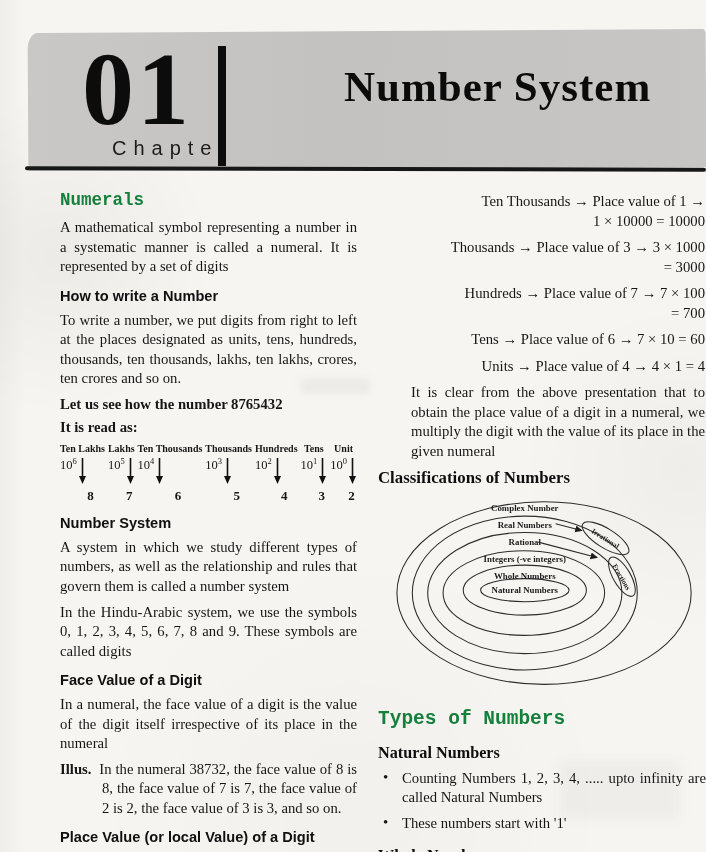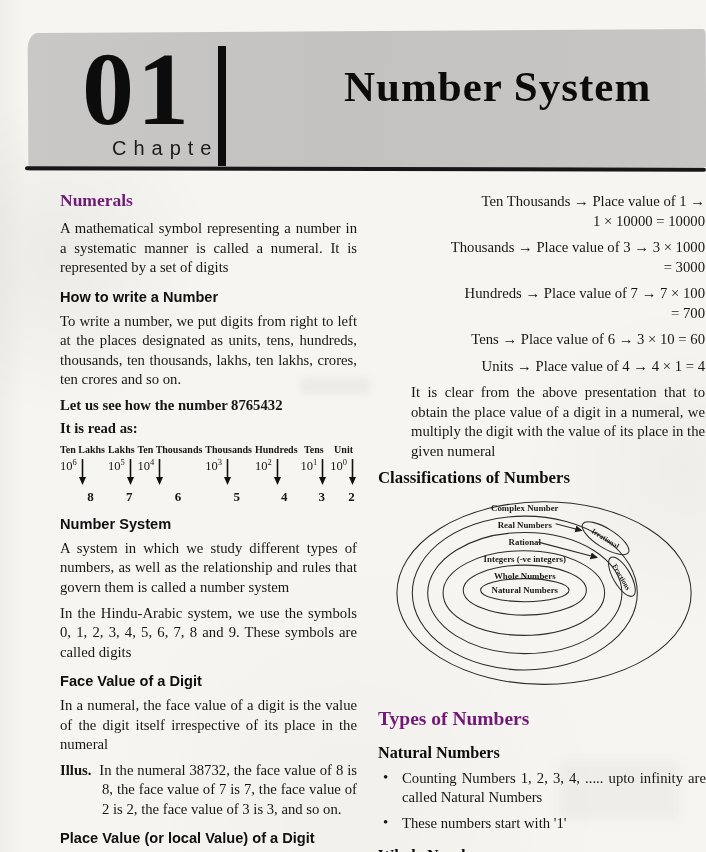--- a/index.html
+++ b/index.html
@@ -37,21 +37,21 @@
   .page-title{
     position:absolute;left:344px;top:62px;
     font-family:"Liberation Serif",serif;font-weight:bold;font-size:43px;
     letter-spacing:1px;color:#0b0b0b;white-space:nowrap;
   }
   
   .col-left{position:absolute;left:60px;top:190px;width:297px;}
   .col-right{position:absolute;left:378px;top:192px;width:328px;}
   p{margin:0 0 6px;font-size:14.7px;line-height:1.33;text-align:justify;}
   p.noj{text-align:left;font-weight:bold;}
-  .h-sans-lg{font-family:Liberation Serif, serif;font-weight:bold;font-size:17.5px;margin:0 0 8px;color:#701a75;}
+  .h-sans-lg{font-family:Liberation Mono, monospace;font-weight:bold;font-size:17.5px;margin:0 0 8px;color:#15803d;}
   .h-sans{font-family:"Liberation Sans",sans-serif;font-weight:bold;font-size:14.6px;margin:11px 0 7px;color:#101010;}
   .h-serif{font-family:"Liberation Serif",serif;font-weight:bold;font-size:16.2px;margin:14px 0 6px;color:#0e0e0e;}
   .illus{padding-left:42px;text-indent:-42px;}
   .illus b{font-weight:bold;}
   
   .pv{display:flex;justify-content:space-between;margin:5px 0 2px;}
   .pv-col{text-align:center;}
   .pv-label{font-size:10px;font-weight:bold;white-space:nowrap;}
   .pv-mid{display:flex;justify-content:flex-start;align-items:flex-start;margin-top:3px;}
   .pv-pow{font-size:12.5px;line-height:1;}
@@ -185,21 +185,21 @@
 
 <div class="col-right">
 
   <div class="rc-indent">
     <p class="place-line">Ten Thousands → Place value of 1 →
 1 × 10000 = 10000</p>
     <p class="place-line">Thousands → Place value of 3 → 3 × 1000
 = 3000</p>
     <p class="place-line">Hundreds → Place value of 7 → 7 × 100
 = 700</p>
-    <p class="place-line">Tens → Place value of 6 → 3 × 10 = 60</p>
+    <p class="place-line">Tens → Place value of 6 → 7 × 10 = 60</p>
     <p class="place-line">Units → Place value of 4 → 4 × 1 = 4</p>
     <p class="concl">It is clear from the above presentation that to obtain the place value of a digit in a numeral, we multiply the digit with the value of its place in the given numeral</p>
   </div>
 
   <div class="h-serif cls-head">Classifications of Numbers</div>
 
   <svg class="venn" width="318" height="200" viewBox="0 0 318 208">
     <defs>
       <marker id="ah" markerWidth="8" markerHeight="8" refX="5.5" refY="3" orient="auto">
         <path d="M0,0 L6.5,3 L0,6 z" fill="#1d1d1d"></path>

